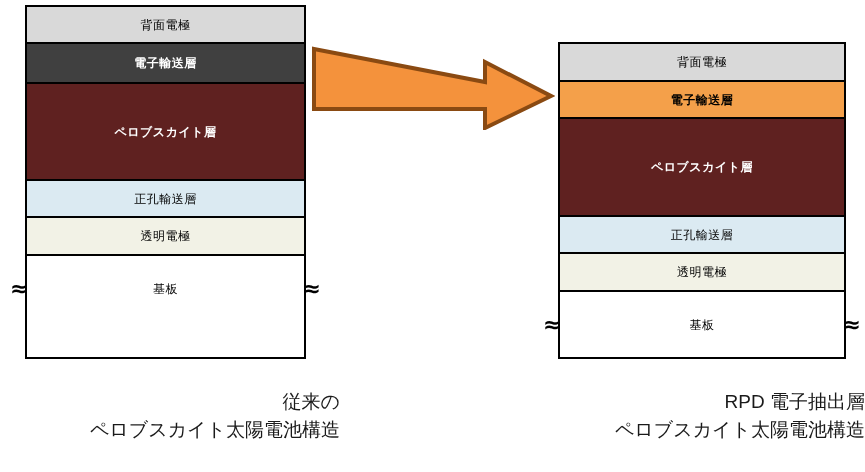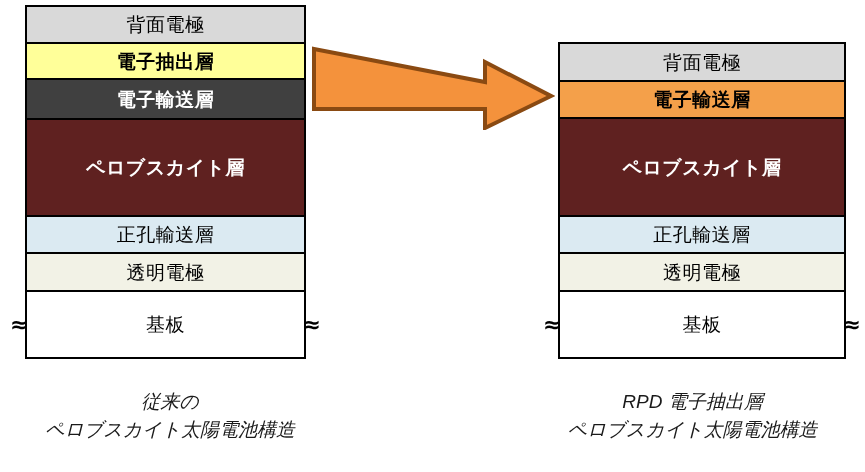--- a/index.html
+++ b/index.html
@@ -31,21 +31,21 @@
     width: 100%;
     display: flex;
     align-items: center;
     justify-content: center;
     border-bottom: 2px solid #000000;
     position: relative;
   }
   .layer:last-child { border-bottom: none; }
 
   .layer-label {
-    font-size: 19px;
+    font-size: 12px;
     line-height: 1;
     letter-spacing: 0.5px;
     white-space: nowrap;
   }
   .layer-label.bold { font-weight: bold; }
 
   
   .squiggle {
     position: absolute;
     font-size: 22px;
@@ -65,40 +65,36 @@
     left: 310px;
     top: 40px;
     width: 245px;
     height: 90px;
   }
   #arrow-wrap svg { display: block; width: 100%; height: 100%; }
 
   
   .caption {
     position: absolute;
-    text-align: center;
+    text-align: right;
     font-size: 19px;
     line-height: 1.45;
     color: #1a1a1a;
     white-space: nowrap;
-    font-style: italic;
   }
   #caption-left  { left: 0px;   top: 388px; width: 340px; }
   #caption-right { left: 520px; top: 388px; width: 345px; }
   .caption-line { display: block; }
 </style>
 </head>
 <body>
 
 <div class="stack" id="stack-left">
     <div class="layer" style="height: 37px; background: rgb(217, 217, 217);">
       <span class="layer-label" style="color: rgb(0, 0, 0);">背面電極</span>
-    </div>
-    <div class="layer" style="height: 36px; background: rgb(255, 255, 153);">
-      <span class="layer-label bold" style="color: rgb(0, 0, 0);">電子抽出層</span>
     </div>
     <div class="layer" style="height: 40px; background: rgb(64, 64, 64);">
       <span class="layer-label bold" style="color: rgb(255, 255, 255);">電子輸送層</span>
     </div>
     <div class="layer" style="height: 97px; background: rgb(95, 33, 32);">
       <span class="layer-label bold" style="color: rgb(255, 255, 255);">ペロブスカイト層</span>
     </div>
     <div class="layer" style="height: 37px; background: rgb(219, 234, 242);">
       <span class="layer-label" style="color: rgb(0, 0, 0);">正孔輸送層</span>
     </div>

